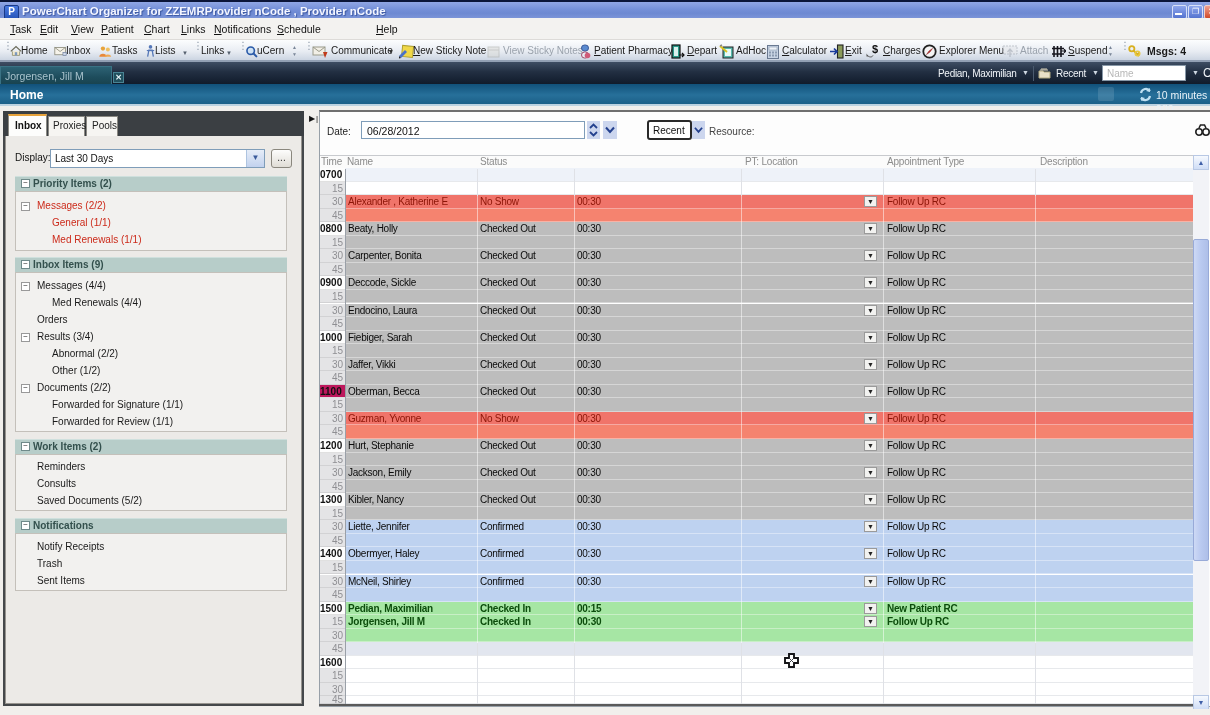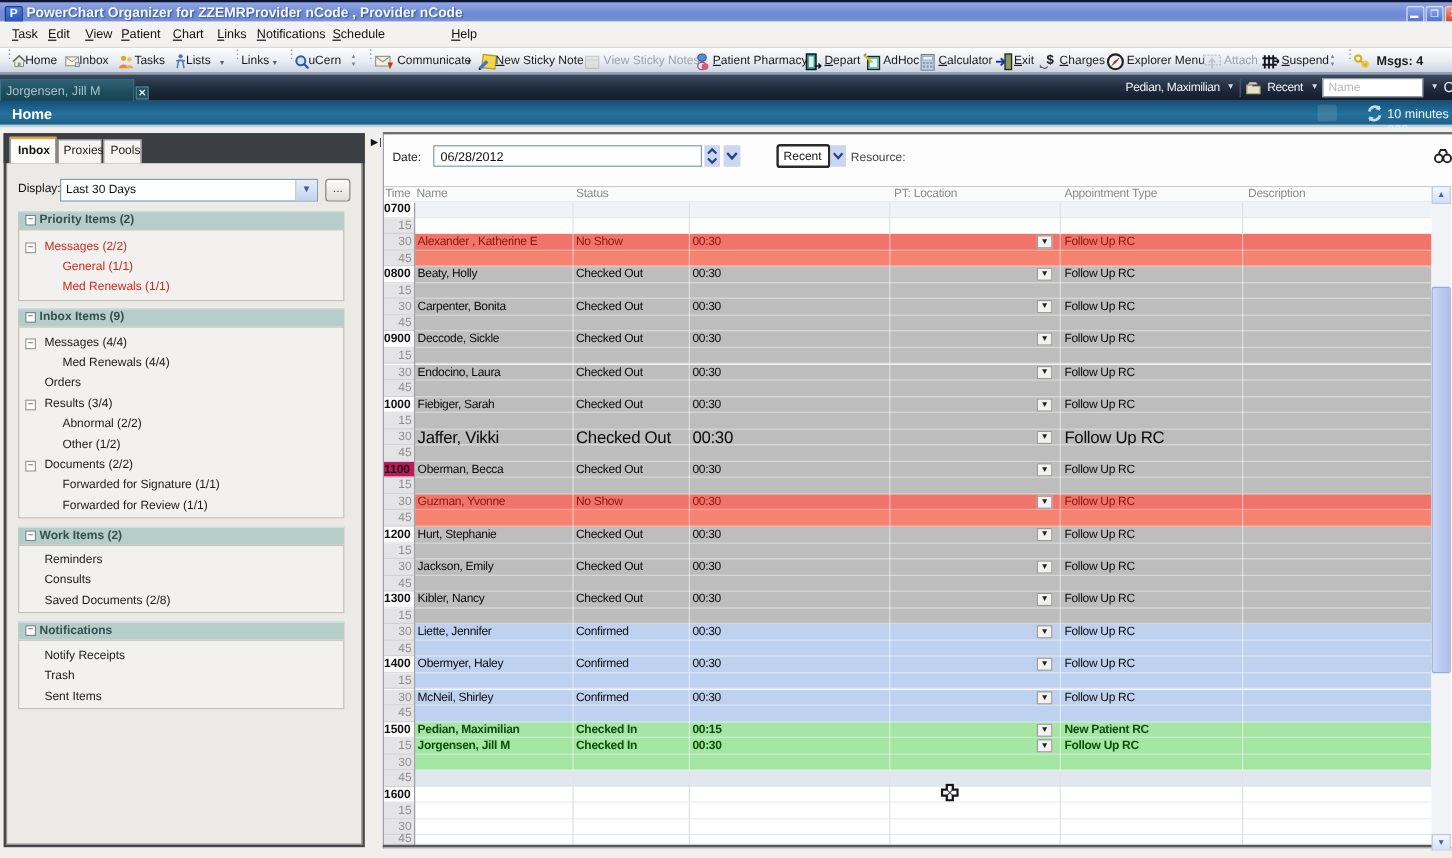--- a/index.html
+++ b/index.html
@@ -258,21 +258,21 @@
     <span style="position:absolute;left:37px;top:382px;font-size:10px;color:#1a1a1a;">Documents (2/2)</span>
 <span style="position:absolute;left:52px;top:399px;font-size:10px;color:#1a1a1a;">Forwarded for Signature (1/1)</span>
 <span style="position:absolute;left:52px;top:416px;font-size:10px;color:#1a1a1a;">Forwarded for Review (1/1)</span>
 <div style="position:absolute;left:15px;top:439px;width:272px;height:15px;background:#b7cdc9;border-top:1px solid #cfe0dd;box-sizing:border-box;">
       <span style="position:absolute;left:6px;top:2px;width:9px;height:9px;background:#fff;border:1px solid #6f8a8a;box-sizing:border-box;font-size:8px;line-height:6px;text-align:center;color:#333;">−</span>
       <span style="position:absolute;left:18px;top:1px;font-weight:bold;color:#33504d;font-size:10px;">Work Items (2)</span>
     </div>
 <div style="position:absolute;left:15px;top:454px;width:272px;height:57px;background:#f2f1ef;border:1px solid #c4c0ba;box-sizing:border-box;"></div>
 <span style="position:absolute;left:37px;top:461px;font-size:10px;color:#1a1a1a;">Reminders</span>
 <span style="position:absolute;left:37px;top:478px;font-size:10px;color:#1a1a1a;">Consults</span>
-<span style="position:absolute;left:37px;top:495px;font-size:10px;color:#1a1a1a;">Saved Documents (2/8)</span>
+<span style="position:absolute;left:37px;top:495px;font-size:10px;color:#1a1a1a;">Saved Documents (5/2)</span>
 <div style="position:absolute;left:15px;top:518px;width:272px;height:15px;background:#b7cdc9;border-top:1px solid #cfe0dd;box-sizing:border-box;">
       <span style="position:absolute;left:6px;top:2px;width:9px;height:9px;background:#fff;border:1px solid #6f8a8a;box-sizing:border-box;font-size:8px;line-height:6px;text-align:center;color:#333;">−</span>
       <span style="position:absolute;left:18px;top:1px;font-weight:bold;color:#33504d;font-size:10px;">Notifications</span>
     </div>
 <div style="position:absolute;left:15px;top:533px;width:272px;height:58px;background:#f2f1ef;border:1px solid #c4c0ba;box-sizing:border-box;"></div>
 <span style="position:absolute;left:37px;top:541px;font-size:10px;color:#1a1a1a;">Notify Receipts</span>
 <span style="position:absolute;left:37px;top:558px;font-size:10px;color:#1a1a1a;">Trash</span>
 <span style="position:absolute;left:37px;top:575px;font-size:10px;color:#1a1a1a;">Sent Items</span>
 </div>
 
@@ -388,21 +388,21 @@
           <span style="position:absolute;left:3px;">Fiebiger, Sarah</span>
           <span style="position:absolute;left:135px;">Checked Out</span>
           <span style="position:absolute;left:232px;">00:30</span>
           <span style="position:absolute;left:542px;">Follow Up RC</span>
         </div>
 <div style="position:absolute;left:544px;top:330.6px;width:13px;height:11px;background:#f2f2f0;border:1px solid #9a9a9a;box-sizing:border-box;font-size:7px;line-height:9px;text-align:center;color:#222;">▼</div>
 <div style="position:absolute;left:0;top:343.15px;width:25px;height:13.55px;background:#e4e4e6;border-bottom:1px solid #d2d2d4;color:#8f8f93;font-size:10px;line-height:13.55px;text-align:right;padding-right:2px;box-sizing:border-box;">15</div>
 <div style="position:absolute;left:25px;top:343.15px;right:0;height:13.55px;background:#bdbdbd;border-bottom:1px solid rgba(255,255,255,0.38);box-sizing:border-box;"></div>
 <div style="position:absolute;left:0;top:356.7px;width:25px;height:13.55px;background:#e4e4e6;border-bottom:1px solid #d2d2d4;color:#8f8f93;font-size:10px;line-height:13.55px;text-align:right;padding-right:2px;box-sizing:border-box;">30</div>
 <div style="position:absolute;left:25px;top:356.7px;right:0;height:13.55px;background:#bdbdbd;border-bottom:1px solid rgba(255,255,255,0.38);box-sizing:border-box;"></div>
-<div style="position:absolute;left:25px;top:356.7px;right:0;height:13.55px;font-size:14px;letter-spacing:-0.25px;line-height:13.55px;color:#0a0a0a;white-space:nowrap;">
+<div style="position:absolute;left:25px;top:356.7px;right:0;height:13.55px;font-size:10px;letter-spacing:-0.25px;line-height:13.55px;color:#0a0a0a;white-space:nowrap;">
           <span style="position:absolute;left:3px;">Jaffer, Vikki</span>
           <span style="position:absolute;left:135px;">Checked Out</span>
           <span style="position:absolute;left:232px;">00:30</span>
           <span style="position:absolute;left:542px;">Follow Up RC</span>
         </div>
 <div style="position:absolute;left:544px;top:357.7px;width:13px;height:11px;background:#f2f2f0;border:1px solid #9a9a9a;box-sizing:border-box;font-size:7px;line-height:9px;text-align:center;color:#222;">▼</div>
 <div style="position:absolute;left:0;top:370.25px;width:25px;height:13.55px;background:#e4e4e6;border-bottom:1px solid #d2d2d4;color:#8f8f93;font-size:10px;line-height:13.55px;text-align:right;padding-right:2px;box-sizing:border-box;">45</div>
 <div style="position:absolute;left:25px;top:370.25px;right:0;height:13.55px;background:#bdbdbd;border-bottom:1px solid rgba(255,255,255,0.38);box-sizing:border-box;"></div>
 <div style="position:absolute;left:0;top:383.8px;width:25px;height:13.55px;background:#be185d;border-bottom:1px solid #e0e0e0;box-sizing:border-box;font-weight:bold;color:#111;font-size:10px;line-height:13.55px;">1100</div>
 <div style="position:absolute;left:25px;top:383.8px;right:0;height:13.55px;background:#bdbdbd;border-bottom:1px solid rgba(255,255,255,0.38);box-sizing:border-box;"></div>

